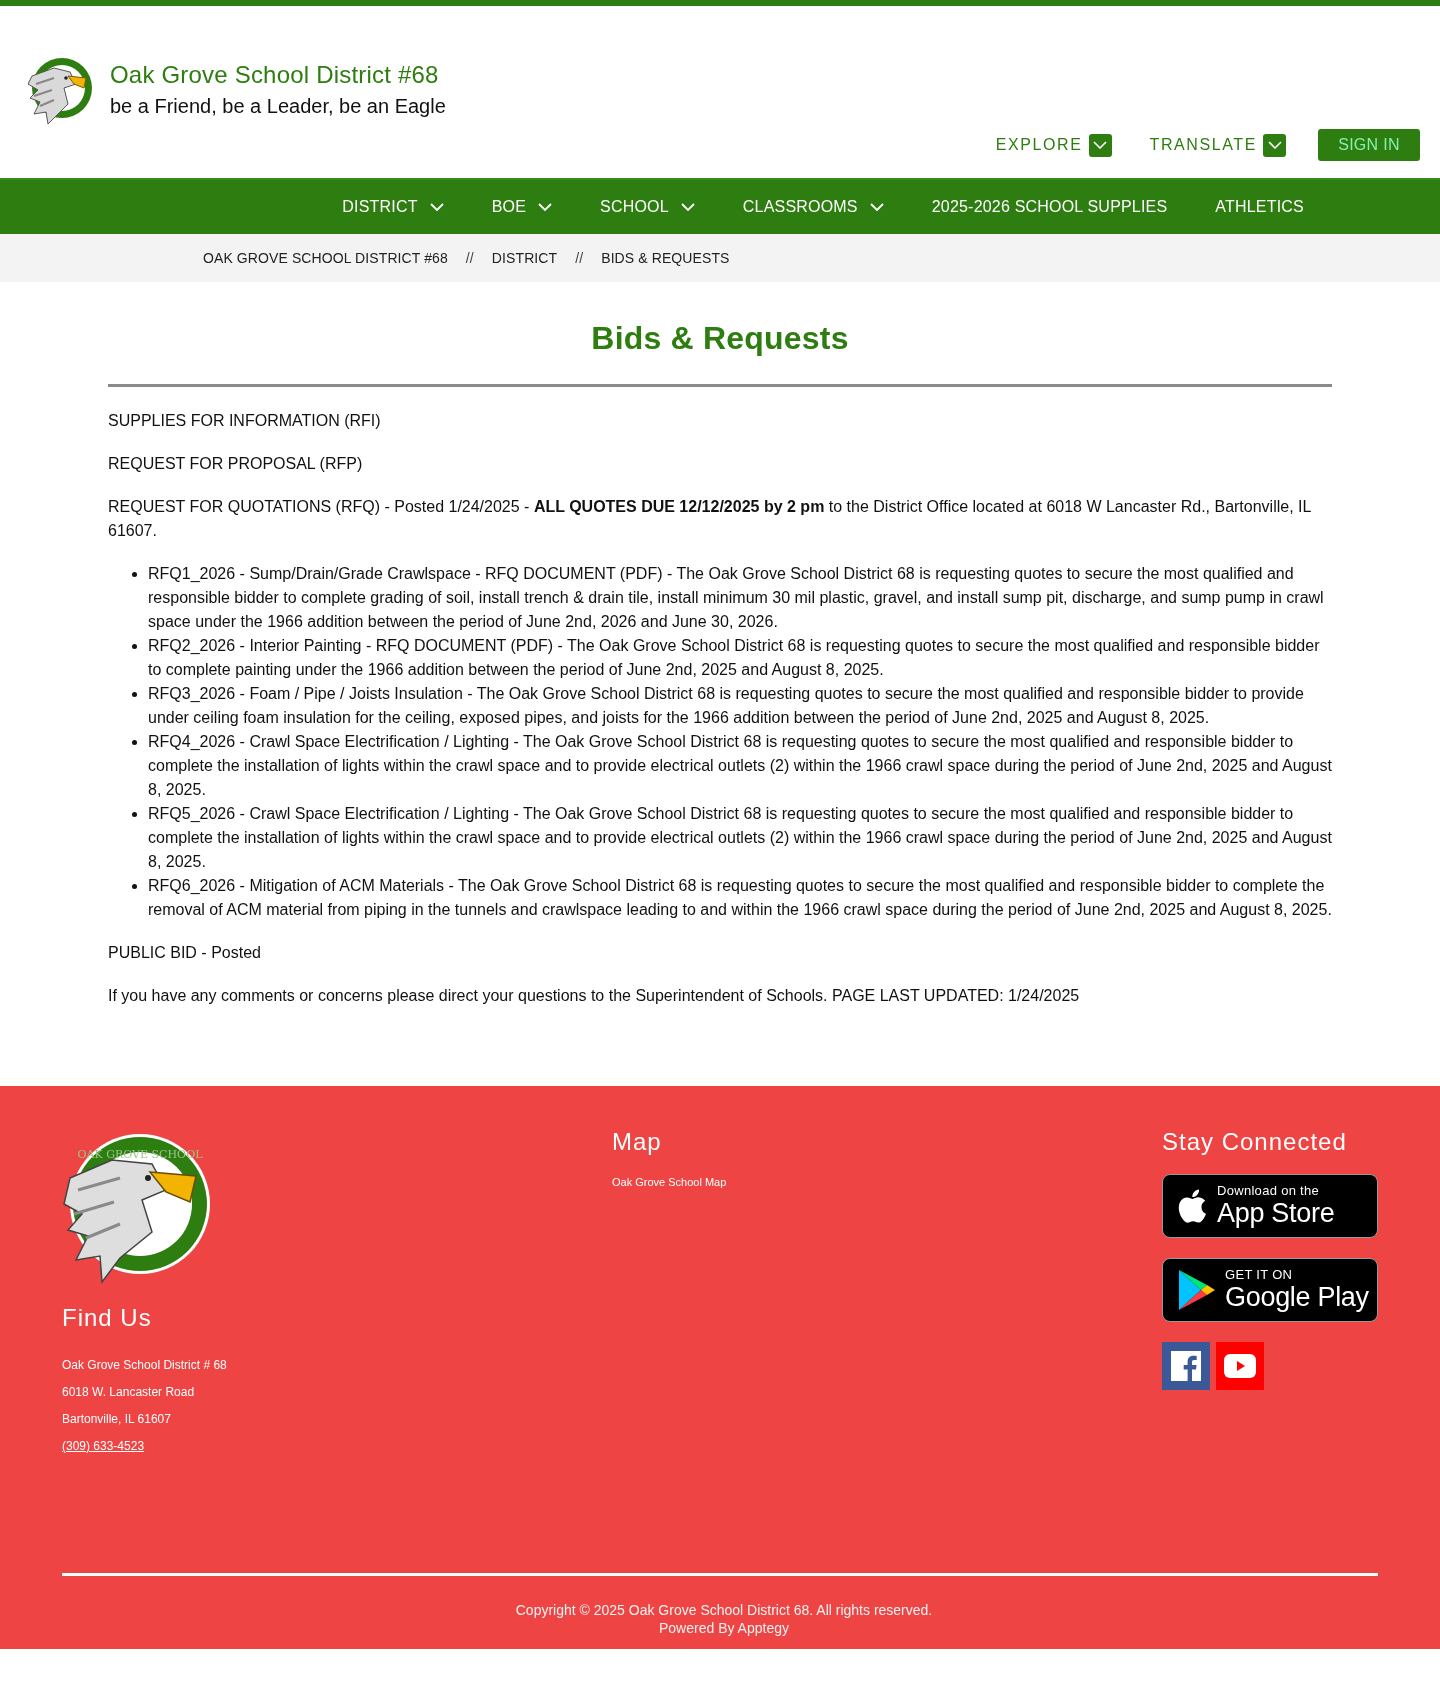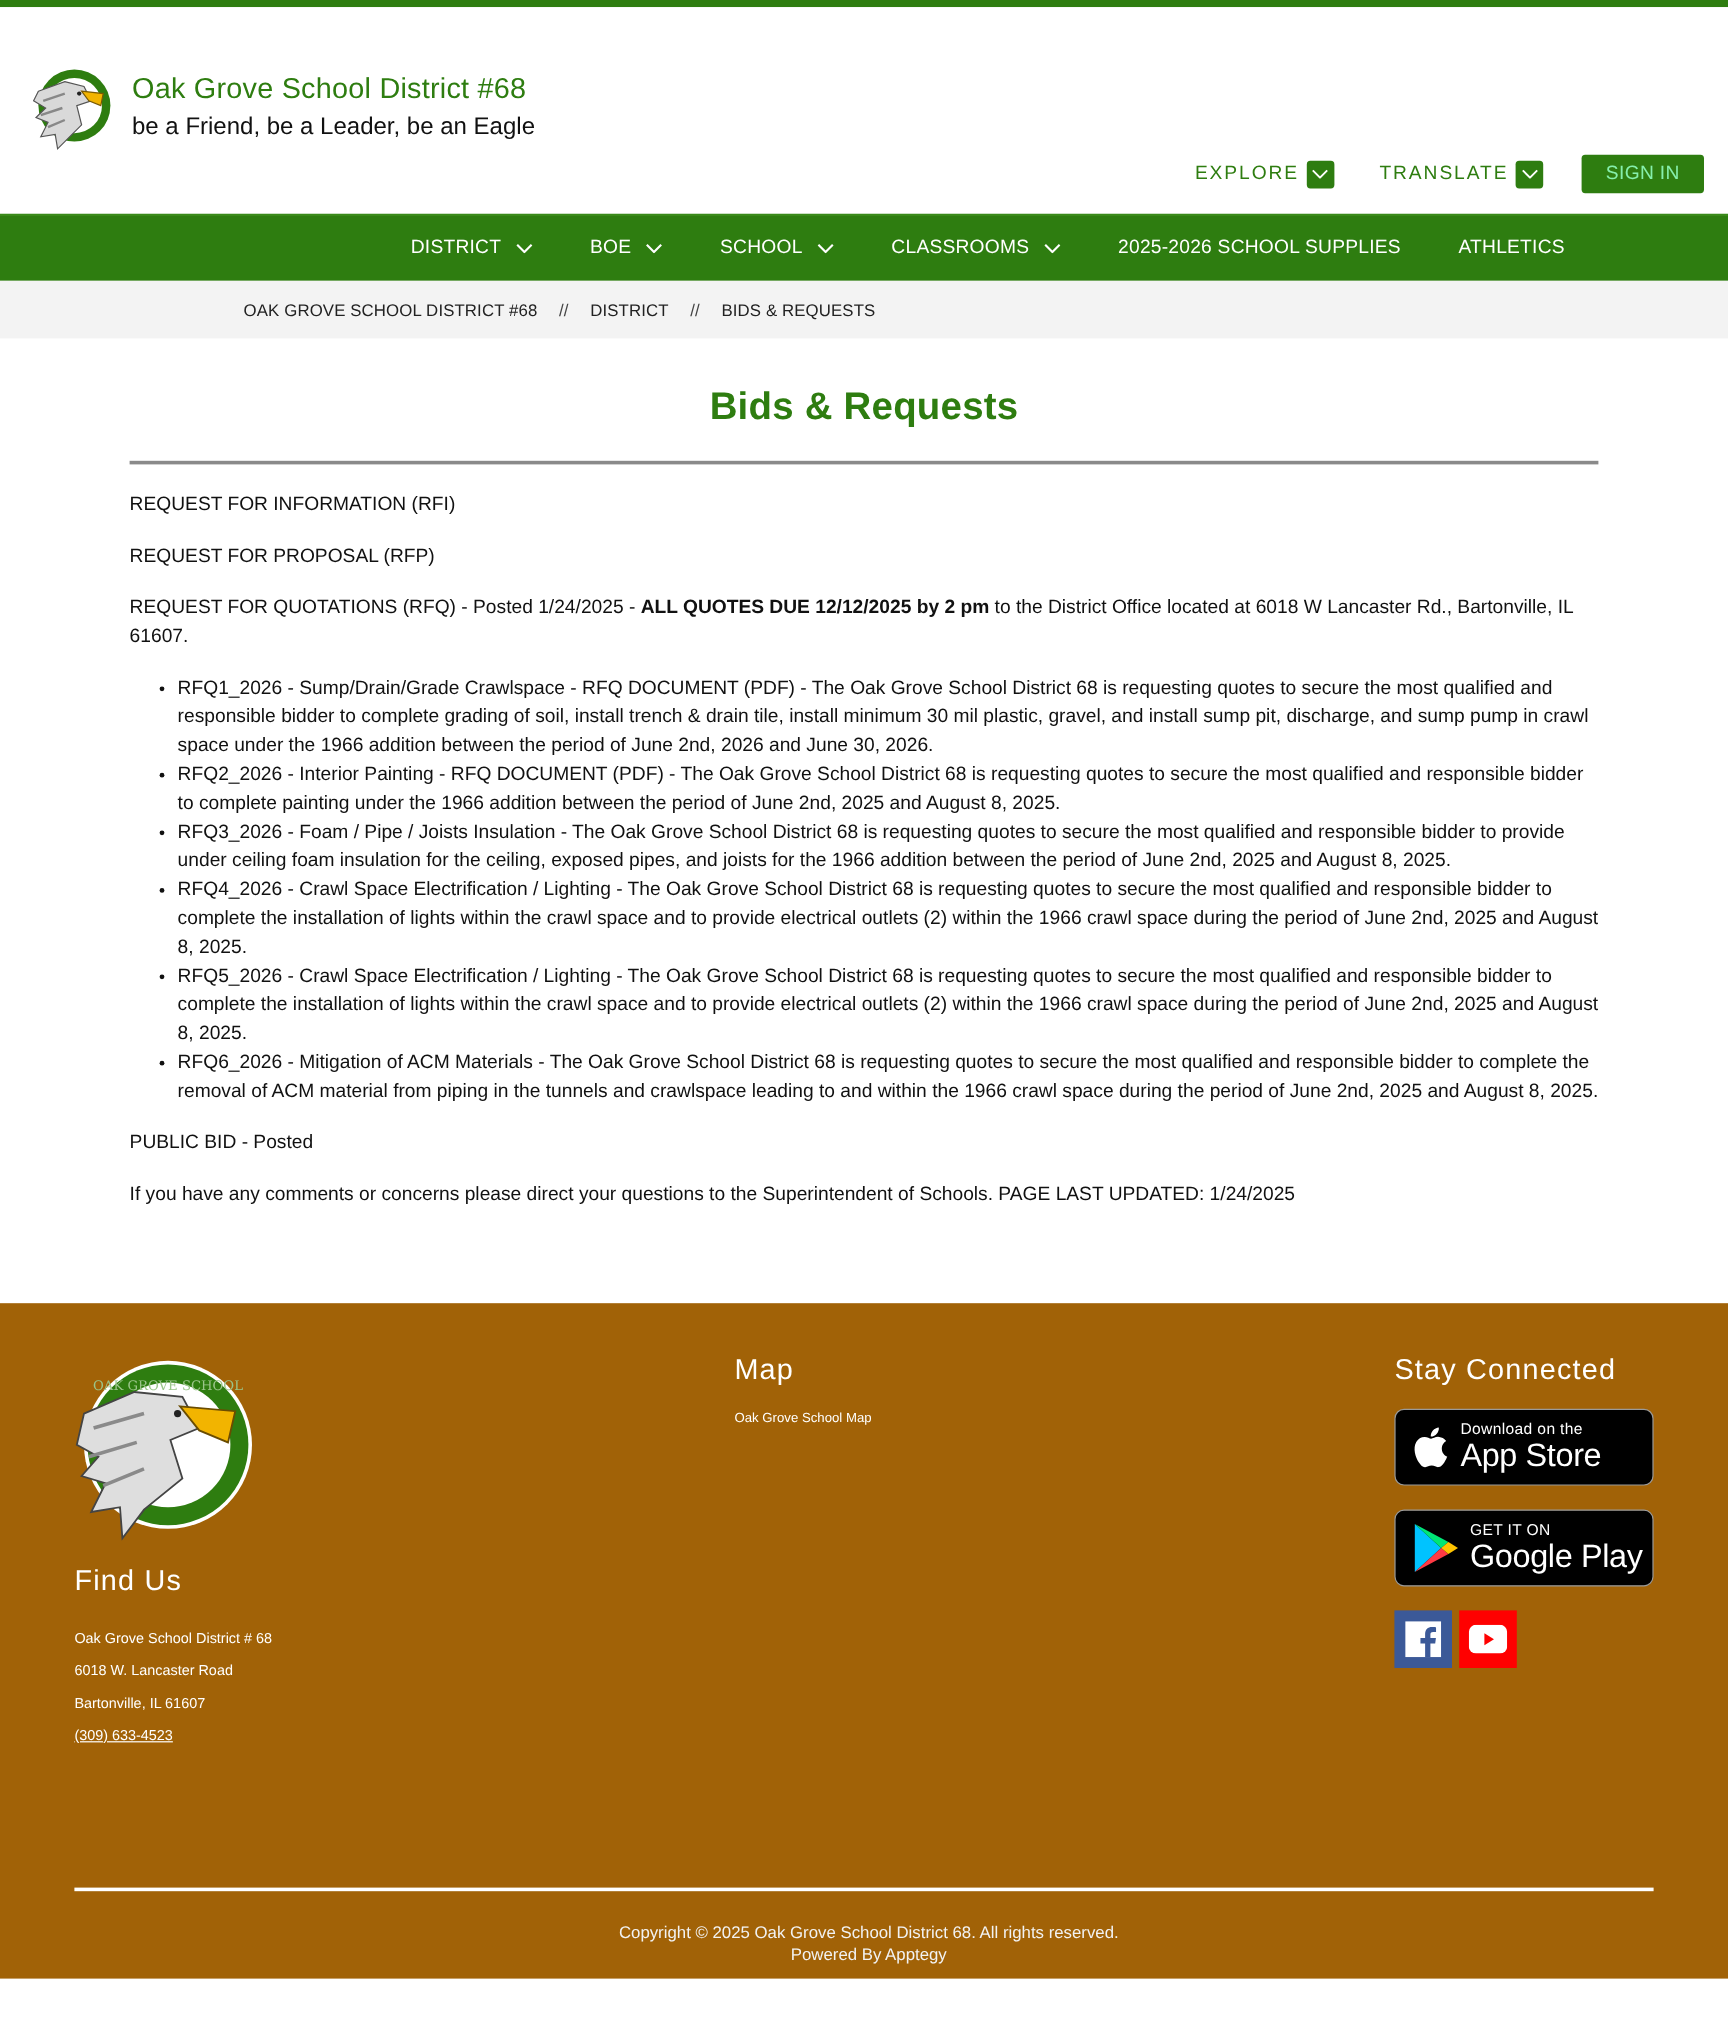--- a/index.html
+++ b/index.html
@@ -108,21 +108,21 @@
     font-size: 16px; line-height: 24px; color: #111;
   }
   .content p { margin-top: 19px; }
   .content p.first { margin-top: 22px; }
   .content ul { margin-top: 19px; padding-left: 40px; }
   .content li { margin: 0; }
   .content a.doc { color: #111; }
 
   
   .footer {
-    margin-top: 78px; background: #a16207; color: #fff;
+    margin-top: 78px; background: #ef4444; color: #fff;
     height: 563px; position: relative;
   }
   .f-col1 { position: absolute; left: 62px; top: 42px; width: 400px; }
   .f-logo { width: 150px; height: 156px; position: relative; }
   .f-h {
     font-size: 24px; letter-spacing: 1px; color: #fff; font-weight: normal;
   }
   .f-col1 .f-h { margin-top: 20px; }
   .f-addr { margin-top: 20px; font-size: 12px; line-height: 27px; }
   .f-addr a { text-decoration: underline; display: block; }
@@ -235,21 +235,21 @@
   <span class="sep">//</span>
   <a>DISTRICT</a>
   <span class="sep">//</span>
   <span>BIDS &amp; REQUESTS</span>
 </div>
 
 <main class="content">
   <h1 class="page-title">Bids &amp; Requests</h1>
   <div class="title-rule"></div>
 
-  <p class="first">REQUEST FOR INFORMATION (RFI)</p>
+  <p class="first">SUPPLIES FOR INFORMATION (RFI)</p>
   <p>REQUEST FOR PROPOSAL (RFP)</p>
   <p>
     <span>REQUEST FOR QUOTATIONS (RFQ) - Posted 1/24/2025 - </span><strong>ALL QUOTES DUE 12/12/2025 by 2 pm</strong><span> to the District Office located at 6018 W Lancaster Rd., Bartonville, IL 61607.</span>
   </p>
 
   <ul>
     <li><span>RFQ1_2026 - Sump/Drain/Grade Crawlspace - </span><a class="doc">RFQ DOCUMENT (PDF)</a><span> - The Oak Grove School District 68 is requesting quotes to secure the most qualified and responsible bidder to complete grading of soil, install trench &amp; drain tile, install minimum 30 mil plastic, gravel, and install sump pit, discharge, and sump pump in crawl space under the 1966 addition between the period of June 2nd, 2026 and June 30, 2026.</span></li>
     <li><span>RFQ2_2026 - Interior Painting - </span><a class="doc">RFQ DOCUMENT (PDF)</a><span> - The Oak Grove School District 68 is requesting quotes to secure the most qualified and responsible bidder to complete painting  under the 1966 addition between the period of June 2nd, 2025 and August 8, 2025.</span></li>
     <li>RFQ3_2026 - Foam / Pipe / Joists Insulation - The Oak Grove School District 68 is requesting quotes to secure the most qualified and responsible bidder to provide under ceiling foam insulation for the ceiling, exposed pipes, and joists for the 1966 addition between the period of June 2nd, 2025 and August 8, 2025.</li>
     <li>RFQ4_2026 - Crawl Space Electrification / Lighting - The Oak Grove School District 68 is requesting quotes to secure the most qualified and responsible bidder to complete the installation of lights within the crawl space and to provide electrical outlets (2) within the 1966 crawl space during the period of June 2nd, 2025 and August 8, 2025.</li>

